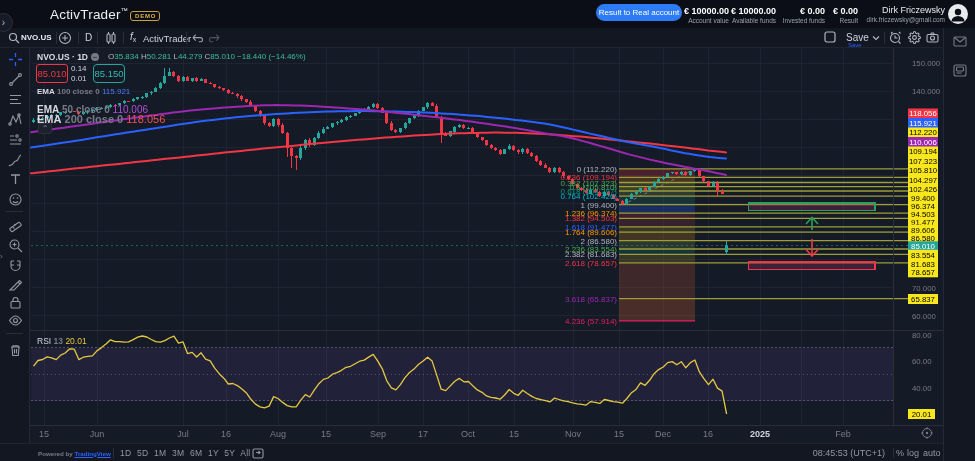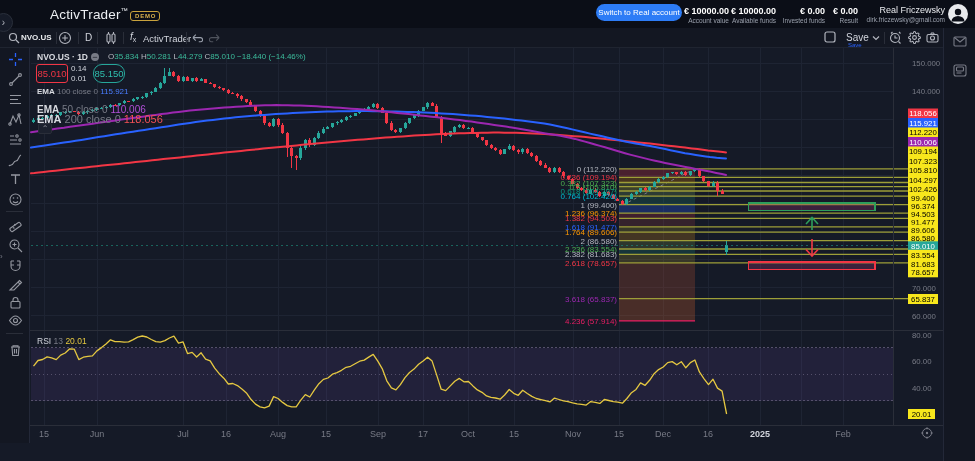--- a/index.html
+++ b/index.html
@@ -2,21 +2,21 @@
 <html><head><meta charset="utf-8"><style>
 * { margin:0; padding:0; box-sizing:border-box; }
 html,body { width:975px; height:461px; background:#151a27; font-family:"Liberation Sans", sans-serif; overflow:hidden; }
 .abs { position:absolute; }
 #topbar { position:absolute; left:0; top:0; width:975px; height:28px; background:#0b0e17; z-index:30; }
 #toolbar { position:absolute; left:0; top:28px; width:943px; height:20px; background:#131722; border-bottom:1px solid #1f2430; z-index:25; }
 #lefttools { position:absolute; left:0; top:48px; width:30px; height:395px; background:#131722; border-right:1px solid #232838; z-index:20; }
 #bottombar { position:absolute; left:0; top:443px; width:943px; height:18px; background:#131722; border-top:1px solid #1f2430; z-index:25; }
 #sidebar { position:absolute; left:943px; top:28px; width:32px; height:433px; background:#131722; border-left:1px solid #232838; z-index:25; }
 .sep { position:absolute; width:1px; background:#2a2e39; }
-.g { color:#787b86; } .w { color:#d1d4dc; } .gr { color:#3cbc9c; }
+.g { color:#787b86;font-weight:bold; } .w { color:#d1d4dc; } .gr { color:#3cbc9c; }
 </style></head>
 <body>
 <div style="position:relative;width:975px;height:461px">
 
 <svg width="913" height="395" viewBox="30 48 913 395" style="position:absolute;left:30px;top:48px" shape-rendering="crispEdges" text-rendering="optimizeLegibility">
 <rect x="30" y="48" width="913" height="395" fill="#151a27"></rect>
 <line x1="31" y1="63" x2="893" y2="63" stroke="#1e2433" stroke-width="1"></line>
 <line x1="31" y1="91" x2="893" y2="91" stroke="#1e2433" stroke-width="1"></line>
 <line x1="31" y1="119" x2="893" y2="119" stroke="#1e2433" stroke-width="1"></line>
 <line x1="31" y1="147" x2="893" y2="147" stroke="#1e2433" stroke-width="1"></line>
@@ -502,41 +502,41 @@
         <circle cx="927" cy="433" r="1.2" fill="#787b86" stroke="none"></circle>
         <path d="M927 427.2 v2 M927 436.8 v2 M921.2 433 h2 M930.8 433 h2" stroke-width="1"></path>
       </g>
 </svg>
 
 <div class="abs" style="left:37px;top:51.5px;z-index:10;font-size:8.5px;font-weight:bold;color:#d8dae0;white-space:nowrap">NVO.US · 1D</div>
 <div class="abs" style="left:91px;top:52.5px;z-index:10;width:8px;height:8px;border-radius:50%;background:#787b86;color:#131722;font-size:9px;line-height:8px;text-align:center">−</div>
 <div class="abs" style="left:108px;top:52px;z-index:10;font-size:8px;white-space:nowrap;color:#b6b9c1">O<span class="gr">35.834 </span>H<span class="gr">50.281 </span>L<span class="gr">44.279 </span>C<span class="gr">85.010 </span><span class="gr">−18.440 (−14.46%)</span></div>
 <div class="abs" style="left:36px;top:64px;z-index:10;width:32px;height:19px;border:1px solid #f23645;border-radius:3px;background:rgba(21,26,39,.85);color:#f23645;font-size:9.5px;text-align:center;line-height:18px">85.010</div>
 <div class="abs" style="left:71px;top:64px;z-index:10;font-size:8px;color:#d1d4dc;text-align:center;line-height:9.5px">0.14<br>0.01</div>
-<div class="abs" style="left:93px;top:64px;z-index:10;width:32px;height:19px;border:1px solid #26a69a;border-radius:9px;background:rgba(21,26,39,.85);color:#2fbfae;font-size:9.5px;text-align:center;line-height:18px">85.150</div>
+<div class="abs" style="left:93px;top:64px;z-index:10;width:32px;height:19px;border:1px solid #26a69a;border-radius:4px;background:rgba(21,26,39,.85);color:#2fbfae;font-size:9.5px;text-align:center;line-height:18px">85.150</div>
 <div class="abs" style="left:37px;top:86.5px;z-index:10;font-size:8px;white-space:nowrap"><b style="color:#d8dae0">EMA</b> <span class="g">100 close 0</span> <span style="color:#4a7dff">115.921</span></div>
 <div class="abs" style="left:37px;top:104px;z-index:10;font-size:10px;white-space:nowrap"><b style="color:#d8dae0">EMA</b> <span class="g">50 close 0</span> <span style="color:#b14fd8">110.006</span></div>
 <div class="abs" style="left:37px;top:112.5px;z-index:10;font-size:11px;white-space:nowrap"><b style="color:#d8dae0">EMA</b> <span class="g">200 close 0</span> <span style="color:#f25056">118.056</span></div>
 <div class="abs" style="left:38px;top:123px;z-index:10;width:14px;height:11px;border:1px solid #2a2e39;border-radius:2px;background:#1c212e;color:#9598a1;font-size:8px;text-align:center;line-height:10px">⌃</div>
 <div class="abs" style="left:37px;top:336px;z-index:10;font-size:8.5px;white-space:nowrap"><span class="w">RSI</span> <span class="g">13</span> <span style="color:#e5c841">20.01</span></div>
 
 <div id="topbar">
   <div class="abs" style="left:-6px;top:13px;width:19px;height:19px;border-radius:50%;background:#161b28;border:1px solid #2a2f3b;color:#b2b5be;font-size:10px;text-align:center;line-height:17px">›</div>
   <div class="abs" style="left:50px;top:7px;font-size:13.5px;color:#eceef2;letter-spacing:.2px">ActivTrader<span style="font-size:7px;vertical-align:6px">™</span></div>
   <div class="abs" style="left:130px;top:11px;border:1px solid #c9a23d;border-radius:3px;color:#d9b04c;font-size:6px;font-weight:bold;letter-spacing:.8px;padding:1px 3px 1px 4px">DEMO</div>
-  <div class="abs" style="left:596px;top:4px;width:86px;height:17px;background:#2d7cf6;border-radius:9px;color:#fff;font-size:8px;text-align:center;line-height:17px;white-space:nowrap">Switch to Real account</div>
+  <div class="abs" style="left:596px;top:4px;width:86px;height:17px;background:#2d7cf6;border-radius:9px;color:#fff;font-size:8px;text-align:center;line-height:17px;white-space:nowrap">Result to Real account</div>
   <div class="abs" style="left:664px;top:6px;width:65px;text-align:right;color:#fff;font-size:9px;font-weight:bold">€ 10000.00</div>
   <div class="abs" style="left:664px;top:16.5px;width:65px;text-align:right;color:#9aa0ac;font-size:6.5px">Account value</div>
   <div class="abs" style="left:707px;top:6px;width:69px;text-align:right;color:#fff;font-size:9px;font-weight:bold">€ 10000.00</div>
   <div class="abs" style="left:707px;top:16.5px;width:69px;text-align:right;color:#9aa0ac;font-size:6.5px">Available funds</div>
   <div class="abs" style="left:775px;top:6px;width:50px;text-align:right;color:#fff;font-size:9px;font-weight:bold">€ 0.00</div>
   <div class="abs" style="left:775px;top:16.5px;width:50px;text-align:right;color:#9aa0ac;font-size:6.5px">Invested funds</div>
   <div class="abs" style="left:828px;top:6px;width:30px;text-align:right;color:#fff;font-size:9px;font-weight:bold">€ 0.00</div>
   <div class="abs" style="left:828px;top:16.5px;width:30px;text-align:right;color:#9aa0ac;font-size:6.5px">Result</div>
-  <div class="abs" style="left:845px;top:5px;width:100px;text-align:right;color:#e8eaed;font-size:9px">Real Friczewsky</div>
+  <div class="abs" style="left:845px;top:5px;width:100px;text-align:right;color:#e8eaed;font-size:9px">Dirk Friczewsky</div>
   <div class="abs" style="left:845px;top:16px;width:100px;text-align:right;color:#9aa0ac;font-size:6.5px">dirk.friczewsky@gmail.com</div>
   <svg class="abs" style="left:948px;top:4px" width="20" height="20" viewBox="0 0 20 20">
         <circle cx="10" cy="10" r="10" fill="#e8eaed"></circle>
         <circle cx="10" cy="8" r="3.2" fill="#0b0e17"></circle>
         <path d="M3.5 17.5 a6.5 5.5 0 0 1 13 0 z" fill="#0b0e17"></path>
       </svg>
 </div>
 
 <div id="toolbar">
   <svg class="abs" style="left:8px;top:4px" width="12" height="12" viewBox="0 0 12 12" fill="none" stroke="#b2b5be" stroke-width="1.2">
@@ -648,20 +648,35 @@
         <circle cx="7.5" cy="7.5" r="2"></circle>
       </svg>
 <svg style="position:absolute;left:8px;top:295px" width="15" height="15" viewBox="0 0 15 15" fill="none" stroke="#9598a1" stroke-width="1.1">
         <path d="M3 4 h9 M5 4 V2.8 h5 V4 M4 4 l.7 8.5 h5.6 L11 4 M6.5 6 v4.5 M8.5 6 v4.5"></path>
       </svg>
 <div class="abs" style="left:6px;top:163px;width:17px;height:1px;background:#2a2e39"></div>
 <div class="abs" style="left:6px;top:285px;width:17px;height:1px;background:#2a2e39"></div>
 <div class="abs" style="left:0px;top:204px;color:#787b86;font-size:8px">›</div>
 </div>
 
+<div id="bottombar">
+  <div class="abs" style="left:38px;top:5.5px;font-size:6.2px;font-weight:bold;color:#787b86">Powered by <span style="color:#2962ff;text-decoration:underline">TradingView</span></div>
+  <div class="sep" style="left:113px;top:4px;height:10px"></div>
+  <div class="abs" style="left:120px;top:4px;font-size:8.5px;color:#9598a1;letter-spacing:.2px;word-spacing:3.2px">1D 5D 1M 3M 6M 1Y 5Y All</div>
+  <div class="sep" style="left:246px;top:4px;height:10px"></div>
+  <svg class="abs" style="left:252px;top:3.5px" width="12" height="11" viewBox="0 0 12 11" fill="none" stroke="#9598a1" stroke-width="1.1">
+        <rect x="1" y="1" width="10" height="9" rx="1.5"></rect>
+        <path d="M4 4.5 h4 M6.5 3 L8 4.5 L6.5 6"></path>
+      </svg>
+  <div class="abs" style="left:790px;top:4px;width:95px;text-align:right;font-size:9px;color:#9598a1">08:45:53 (UTC+1)</div>
+  <div class="sep" style="left:893px;top:4px;height:10px"></div>
+  <div class="abs" style="left:896px;top:4px;font-size:9px;color:#9598a1">%</div>
+  <div class="abs" style="left:907px;top:4px;font-size:9px;color:#9598a1">log</div>
+  <div class="abs" style="left:923px;top:4px;font-size:9px;color:#9598a1">auto</div>
+</div>
 
 <div id="sidebar">
   <svg class="abs" style="left:9px;top:8px" width="14" height="11" viewBox="0 0 14 11" fill="none" stroke="#787b86" stroke-width="1.1">
         <rect x="1" y="1" width="12" height="9" rx="1"></rect>
         <path d="M1.5 1.5 L7 6 L12.5 1.5"></path>
       </svg>
   <svg class="abs" style="left:9px;top:36px" width="14" height="13" viewBox="0 0 14 13" fill="none" stroke="#787b86" stroke-width="1.1">
         <rect x="1" y="1" width="12" height="11" rx="2"></rect>
         <rect x="3.5" y="3" width="7" height="4" rx="1"></rect>
         <path d="M3.5 9 h5"></path>

